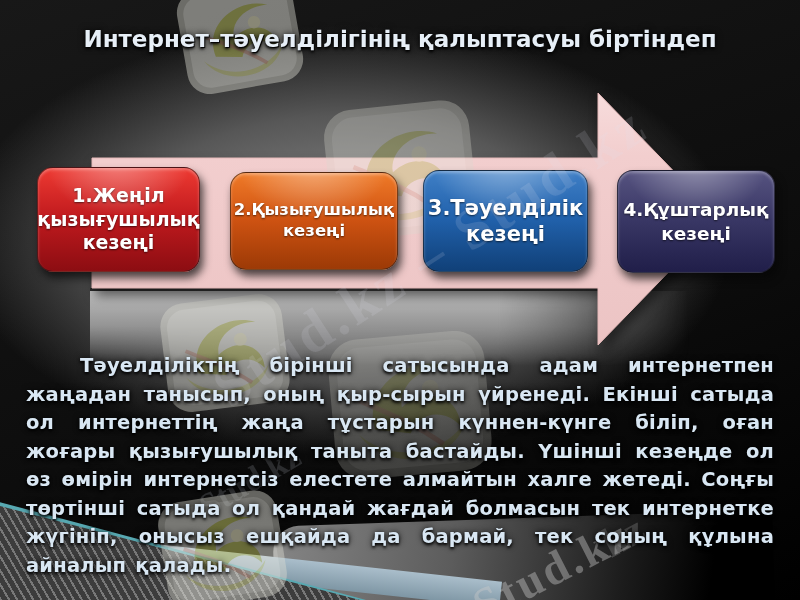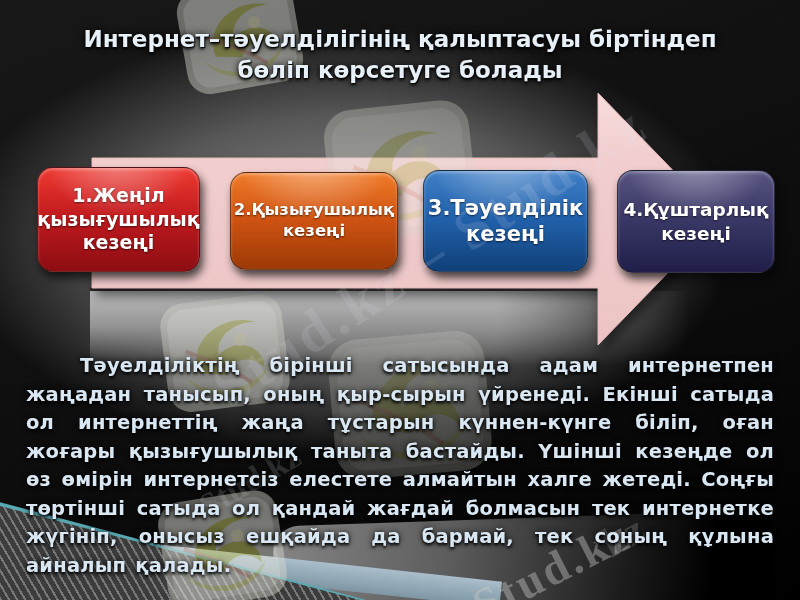--- a/index.html
+++ b/index.html
@@ -185,21 +185,20 @@
     </div>
     <div class="stage-box" style="background: linear-gradient(rgb(86, 83, 128) 0%, rgb(57, 55, 101) 48%, rgb(32, 30, 73) 100%);">
       <span>4.Құштарлық кезеңі</span>
     </div>
   </div>
 
   <div class="ghost ghost-diag">Stud.kz – Stud.kz</div>
 
   <div class="title">
     <div>Интернет–тәуелділігінің қалыптасуы біртіндеп</div>
-    <div>бөліп көрсетуге болады</div>
   </div>
 
   <div class="body-text">Тәуелділіктің бірінші сатысында адам интернетпен жаңадан танысып, оның қыр-сырын үйренеді. Екінші сатыда ол интернеттің жаңа тұстарын күннен-күнге біліп, оған жоғары қызығушылық таныта бастайды. Үшінші кезеңде ол өз өмірін интернетсіз елестете алмайтын халге жетеді. Соңғы төртінші сатыда ол қандай жағдай болмасын тек интернетке жүгініп, онысыз ешқайда да бармай, тек соның құлына айналып қалады.</div>
 
   <div class="ghost ghost-kz">kz</div>
   <div class="ghost ghost-br">Stud.kz</div>
 
 </div>
 
 </body></html>

